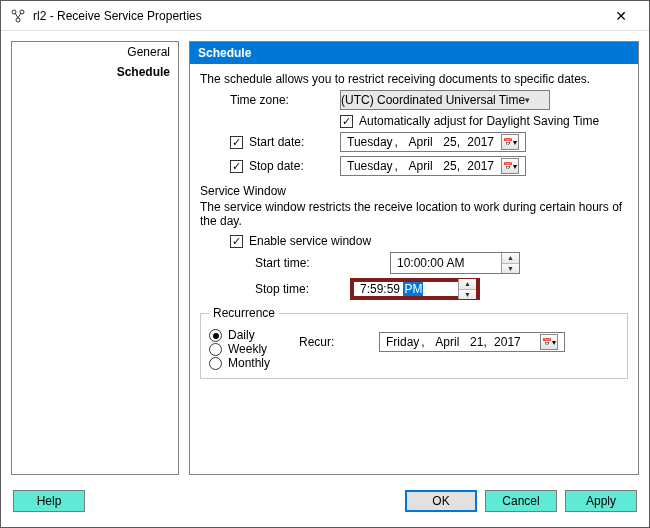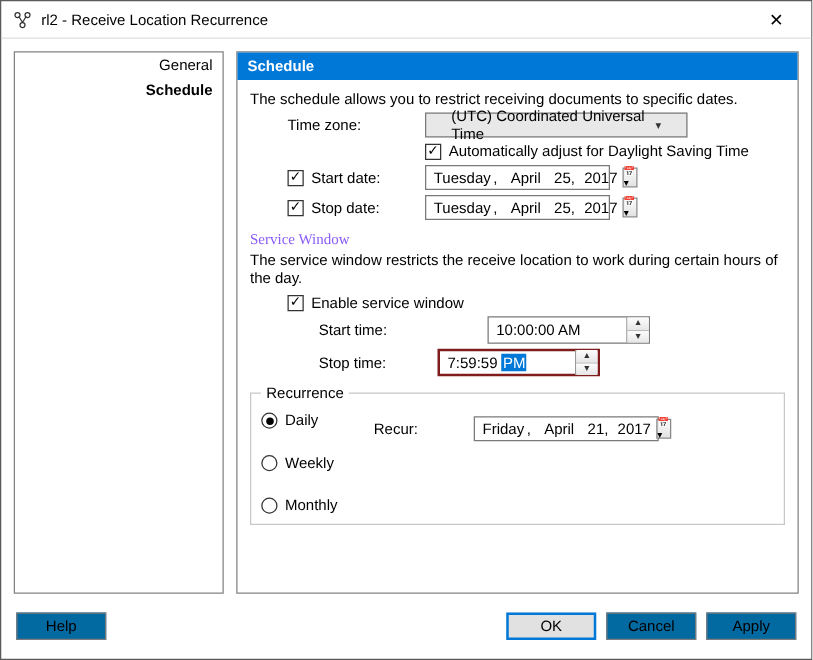--- a/index.html
+++ b/index.html
@@ -12,67 +12,67 @@
   .body { flex: 1; display: flex; padding: 10px; gap: 10px; }
   .nav { width: 168px; border: 1px solid #828282; background: #fff; text-align: right; }
   .nav-item { padding: 3px 8px; cursor: default; }
   .nav-item.selected { font-weight: bold; }
   .panel { flex: 1; border: 1px solid #828282; background: #fff; display: flex; flex-direction: column; }
   .panel-header { background: #0078d7; color: #fff; font-weight: bold; padding: 4px 8px; }
   .panel-body { padding: 8px 10px 10px 10px; flex: 1; overflow: hidden; }
   .desc { }
   .row { display: flex; align-items: center; margin: 4px 0; }
   .lbl { width: 110px; }
-  .combo { border: 1px solid #7a7a7a; background: #e8e8e8; height: 20px; display: flex; align-items: center; padding: 0 20px; width: 210px; justify-content: flex-end; }
+  .combo { border: 1px solid #7a7a7a; background: #e8e8e8; height: 20px; display: flex; align-items: center; padding: 0 0; width: 210px; justify-content: flex-start; }
   .chev { font-size: 9px; color: #333; }
   .chk { display: flex; align-items: flex-end; gap: 6px; }
   .chkbox { width: 13px; height: 13px; border: 1px solid #333; background: #fff; display:flex; align-items:center; justify-content:center; }
   .chkbox.checked::after { content: "✓"; font-size: 11px; line-height: 1; color:#000;}
-  .datebox { border: 1px solid #7a7a7a; background: #fff; height: 20px; display: flex; align-items: center; padding: 0 6px; gap: 4px; width: 148px; justify-content: space-between; }
+  .datebox { border: 1px solid #7a7a7a; background: #fff; height: 20px; display: flex; align-items: center; padding: 0 6px; gap: 4px; width: 186px; justify-content: space-between; }
   .datebox .parts { display:flex; gap:2px; }
   .cal-btn { border: 1px solid #888; width: 18px; height: 16px; background: linear-gradient(#fdfdfd,#e2e2e2); display:flex;align-items:center;justify-content:center; font-size:8px;}
-  .group-label { margin-top: 8px; color:#8b5cf6;font-family:Liberation Serif, serif; }
+  .group-label { margin-top: 8px; color:#000000; }
   .group-text { margin: 2px 0 6px 0; }
   .timebox { border: 1px solid #7a7a7a; background: #fff; height: 22px; display: flex; align-items: center; width: 130px; }
-  .timebox.focused { border: 2px solid #7f1d1d; align-items: center; }
+  .timebox.focused { border: 4px solid #7f1d1d; align-items: center; }
   .timebox .val { flex:1; padding: 0 6px; text-align:left; }
   .spinner { width: 18px; height: 20px; border-left: 1px solid #999; display:flex; flex-direction:column; }
   .spinner div { flex:1; display:flex;align-items:center;justify-content:center; font-size:7px; color:#333; background:linear-gradient(#fdfdfd,#e6e6e6);}
   .spinner div:first-child{border-bottom:1px solid #bbb;}
   .sel { background:#0078d7; color:#fff; padding:0 1px;}
   fieldset { border:1px solid #c8c8c8; margin:6px 0 0 0; padding:4px 8px 8px 8px;}
   legend { padding:0 4px; }
   .radio { width:13px;height:13px;border:1px solid #333;border-radius:50%;background:#fff;display:flex;align-items:center;justify-content:center;}
   .radio.checked::after{content:"";width:6px;height:6px;border-radius:50%;background:#000;}
-  .rec-left { width:90px; display:flex;flex-direction:column; gap:20px; padding-top:4px;}
+  .rec-left { width:90px; display:flex;flex-direction:column; gap:0; padding-top:4px;}
   .rec-right { flex:1; display:flex;flex-direction:column; gap:8px; padding-top:4px;}
   .numbox { border:1px solid #7a7a7a; background:#fff; height:20px; width:52px; display:flex; align-items:center;}
   .numbox .nv { flex:1; text-align:right; padding:0 4px;}
   .footer { height: 42px; border-top: 0; display:flex; align-items:center; padding: 0 12px 10px 12px; gap:8px;}
   .footer .spacer{flex:1;}
-  .btn { min-width:72px; height:22px; border:1px solid #7a7a7a; background:#0369a1; display:flex;align-items:center;justify-content:center; cursor:default;}
+  .btn { min-width:72px; height:22px; border:1px solid #7a7a7a; background:#5eead4; display:flex;align-items:center;justify-content:center; cursor:default;}
   .btn.primary { border:2px solid #0078d7; background:#e1e1e1;}
   .indent { margin-left: 30px; }
 </style>
 </head>
 <body>
 
 <div class="window">
   <div class="titlebar">
     <span class="icon-slot">
       <svg width="16" height="16" viewBox="0 0 16 16">
           <g stroke="#333" fill="none" stroke-width="1">
             <circle cx="4" cy="4" r="2"></circle>
             <circle cx="12" cy="4" r="2"></circle>
             <circle cx="8" cy="12" r="2"></circle>
             <path d="M5 5 L8 10 M11 5 L8 10"></path>
           </g>
         </svg>
     </span>
-    <span class="title">rl2 - Receive Location Recurrence</span>
+    <span class="title">rl2 - Receive Service Properties</span>
     <span class="close">✕</span>
   </div>
 
   <div class="body">
     <div class="nav">
       <div class="nav-item">General</div>
       <div class="nav-item selected">Schedule</div>
     </div>
 
     <div class="panel">

